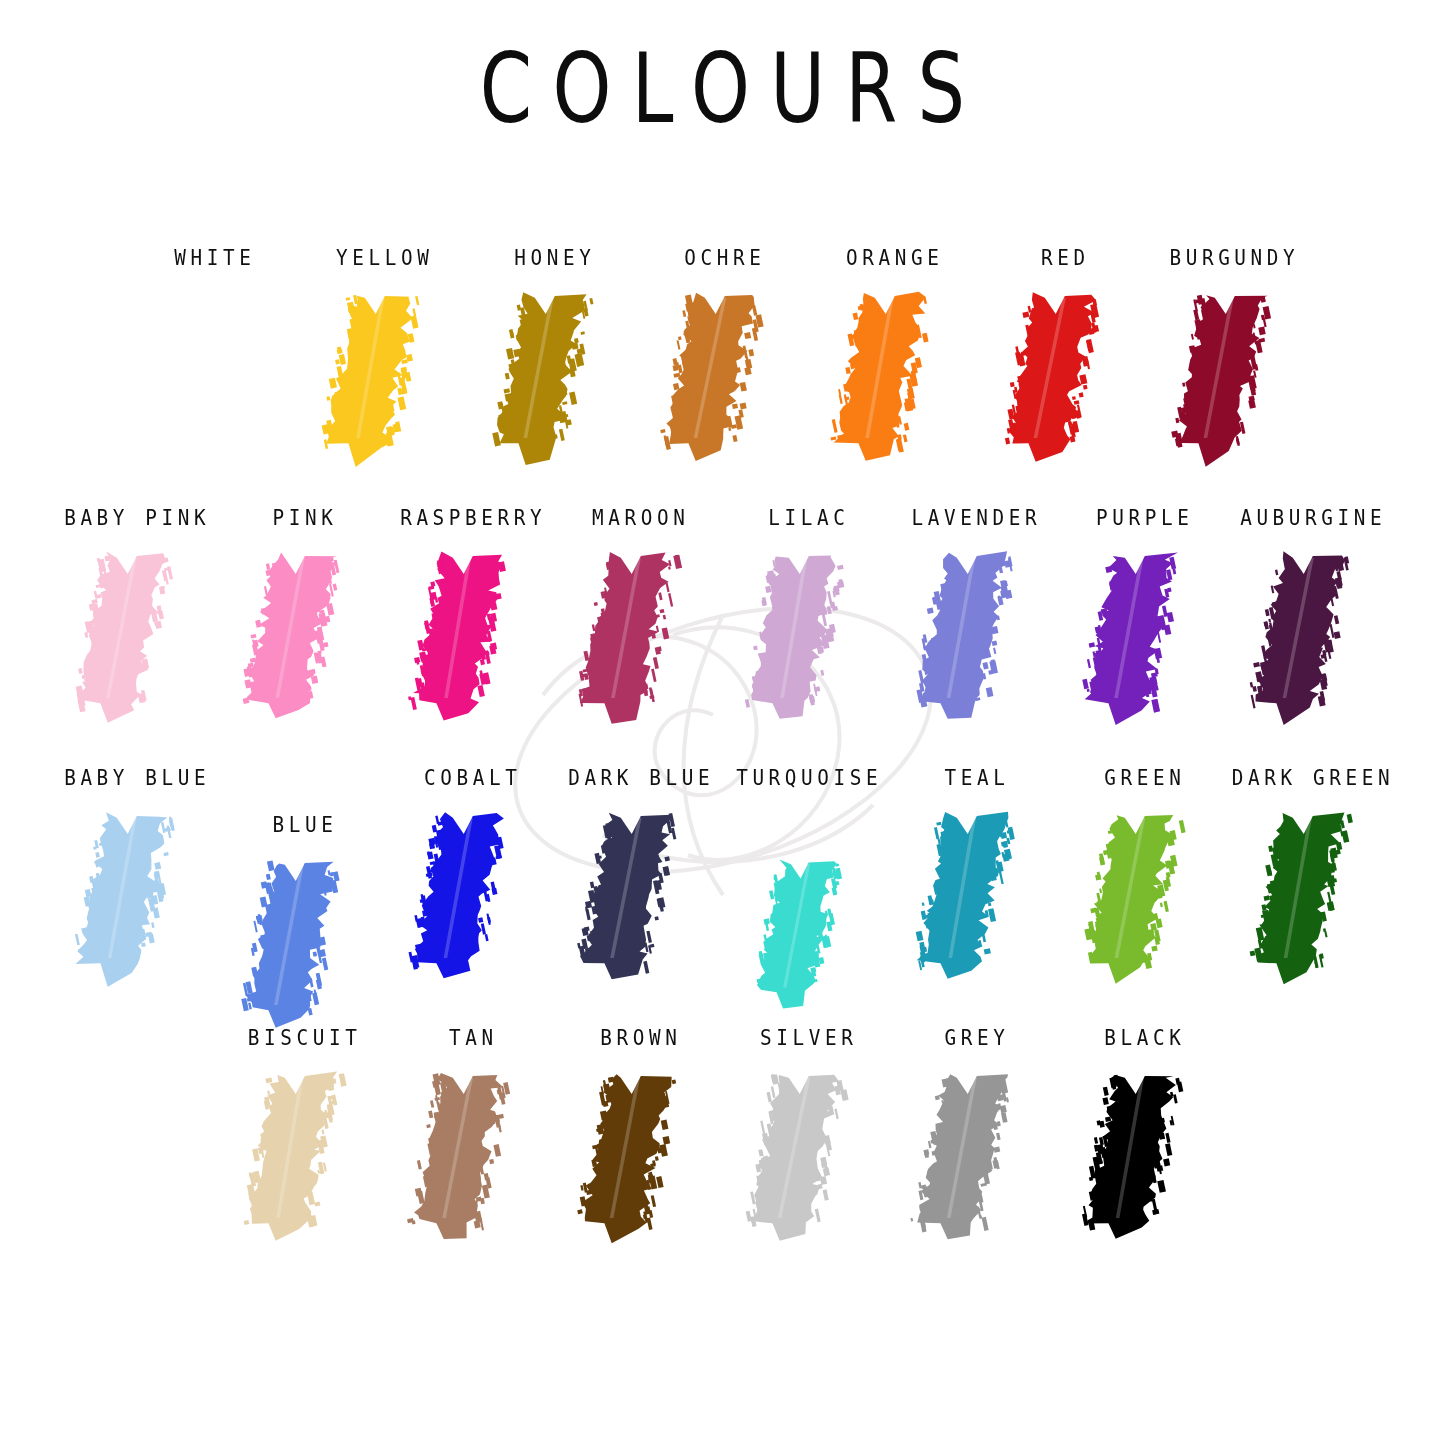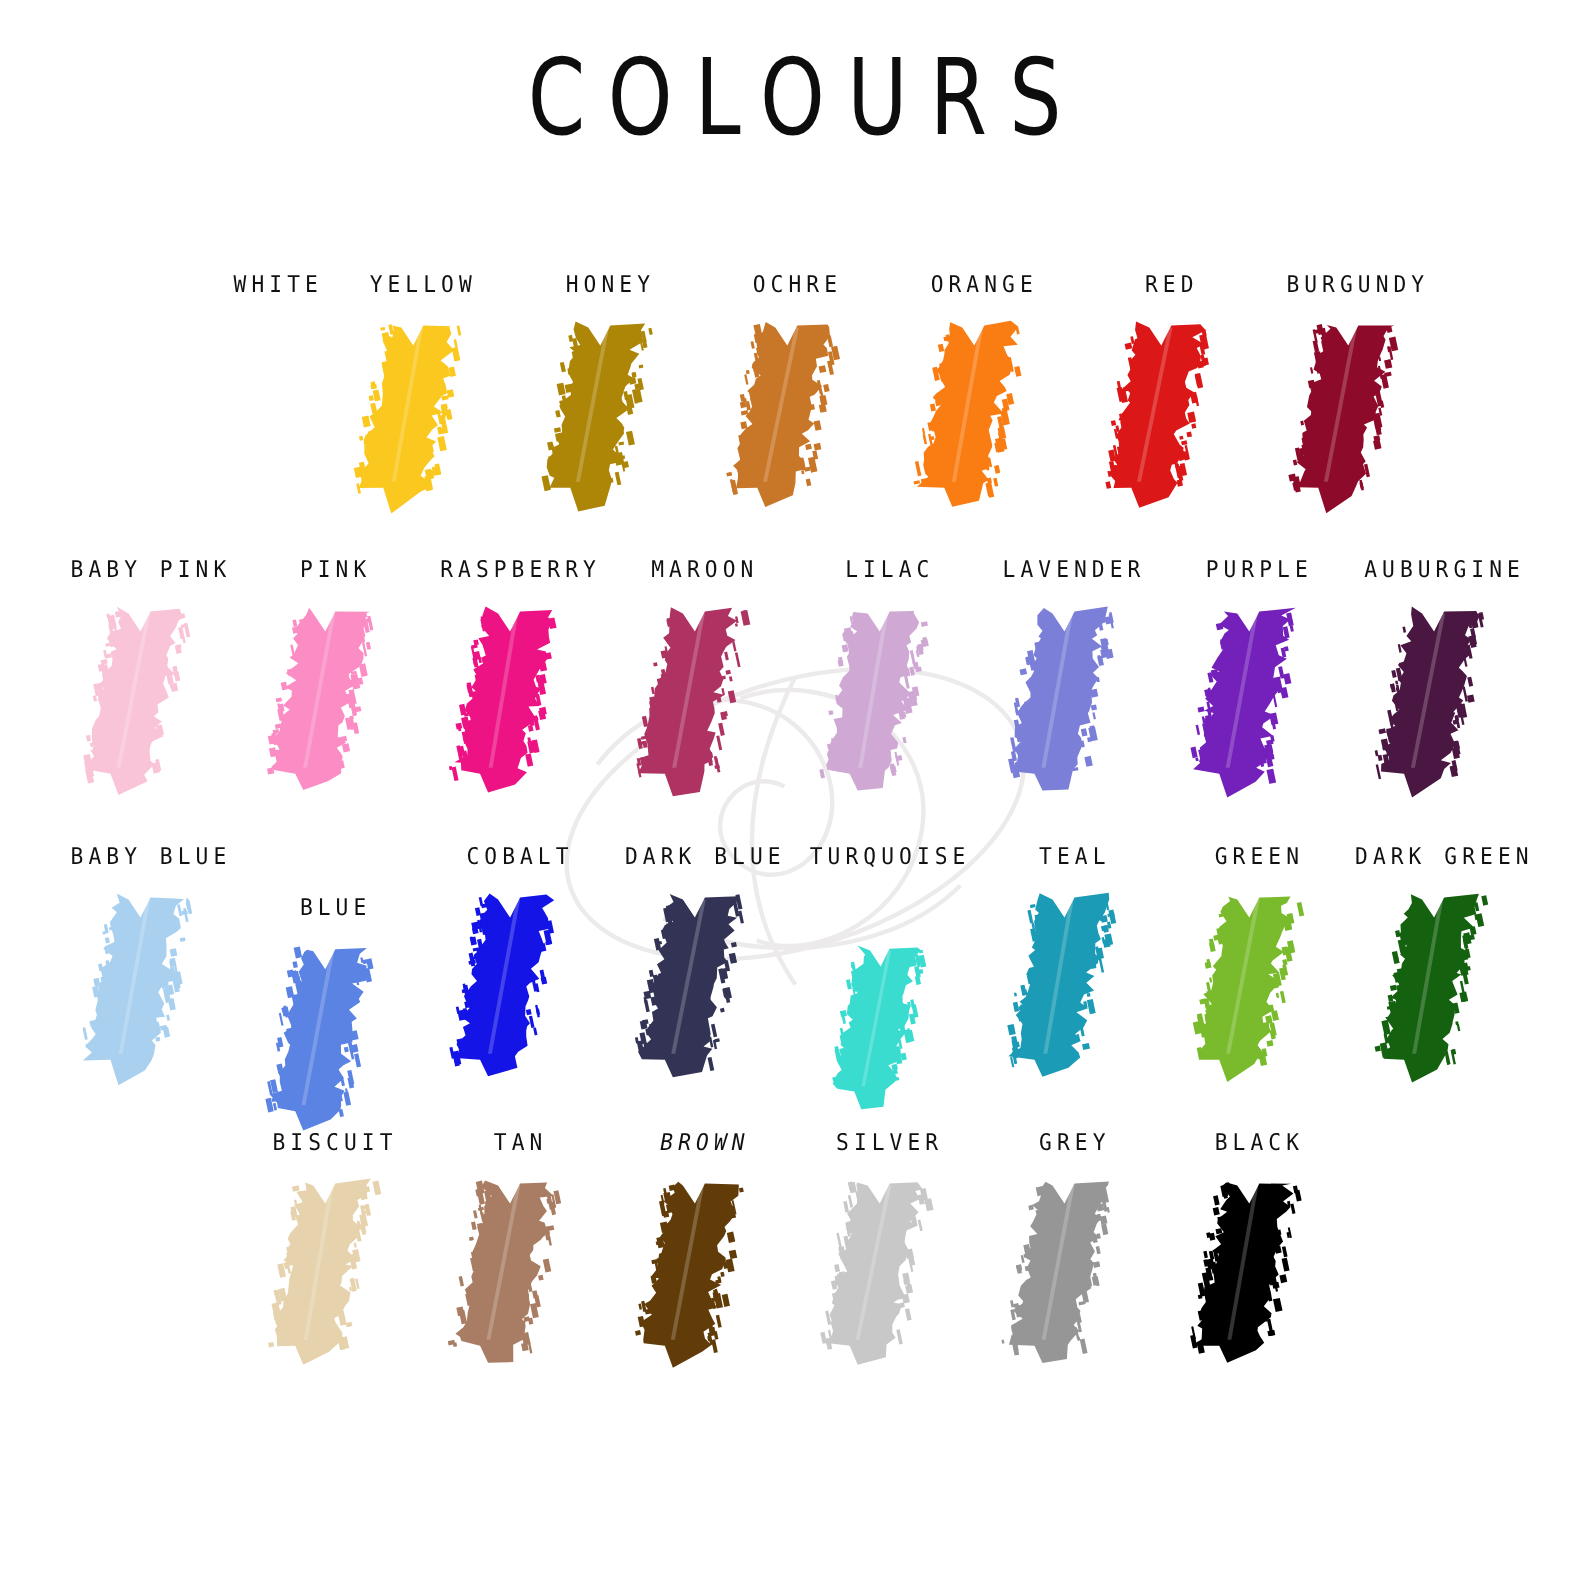--- a/index.html
+++ b/index.html
@@ -129,21 +129,21 @@
                C 215 168, 250 120, 290 140"></path>
       <path d="M250 60 C 330 30, 430 90, 415 180 C 402 258, 320 300, 265 280"></path>
       <path d="M180 260 C 250 300, 380 300, 450 230"></path>
       <path d="M300 40 C 250 140, 245 240, 300 320"></path>
     </g>
   </svg>
 </div>
 
 <div class="grid">
   <div class="row row-1">
-      <div class="swatch-cell" style="width: 170px; align-items: flex-end;">
+      <div class="swatch-cell" style="width: 170px;">
         <div class="swatch-label">WHITE</div>
         <svg class="swatch-art empty" viewBox="0 0 132 200" width="132" height="182">
           <path d="M91.2,7.4L103.5,17.4L96.0,21.9L94.1,27.1L94.1,36.3L88.8,39.1L94.8,47.5L85.7,52.8L85.9,60.1L84.8,68.9L82.9,74.6L81.0,76.4L79.3,83.5L83.7,92.6L75.9,99.7L81.4,104.2L82.1,112.5L80.1,118.5L81.8,119.4L71.5,127.5L73.9,131.7L68.0,142.5L70.8,146.6L71.0,156.0L73.2,160.7L66.8,164.9L62.9,169.8L65.5,183.2L36.0,191.9L28.0,174.0L4.4,171.0L12.6,166.9L3.3,159.8L5.5,154.2L5.6,144.8L11.4,141.7L8.2,137.4L10.0,129.0L9.7,125.0L15.8,117.8L23.5,109.8L20.8,104.8L19.3,98.8L15.3,91.3L18.3,84.3L21.6,80.0L23.8,71.2L28.8,63.1L32.5,62.5L23.9,54.4L34.9,48.1L29.1,42.5L25.4,33.6L26.7,29.6L30.0,23.2L30.9,14.1L30.1,10.0L46.0,14.0L58.0,32.0L68.0,12.0Z" fill="#ffffff"></path>
           <g>
             <rect x="25.1" y="39.5" width="4.8" height="3.2" fill="#ffffff" transform="rotate(-12 27.1 39.5)"></rect>
             <rect x="81.8" y="102.8" width="3.3" height="13.7" fill="#ffffff" transform="rotate(-12 83.8 102.8)"></rect>
             <rect x="27.6" y="6.9" width="3.0" height="9.0" fill="#ffffff" transform="rotate(-12 29.6 6.9)"></rect>
             <rect x="19.1" y="76.6" width="4.7" height="4.0" fill="#ffffff" transform="rotate(-12 21.1 76.6)"></rect>
             <rect x="83.1" y="128.2" width="5.5" height="7.1" fill="#ffffff" transform="rotate(-12 85.1 128.2)"></rect>
             <rect x="11.1" y="145.4" width="2.2" height="5.2" fill="#ffffff" transform="rotate(-12 13.1 145.4)"></rect>
@@ -1510,21 +1510,21 @@
             <rect x="87.3" y="50.7" width="3.8" height="11.6" fill="#a87d63" transform="rotate(-12 89.3 50.7)"></rect>
             <rect x="81.9" y="123.8" width="4.4" height="11.9" fill="#a87d63" transform="rotate(-12 83.9 123.8)"></rect>
             <rect x="85.7" y="56.6" width="5.3" height="8.8" fill="#a87d63" transform="rotate(-12 87.7 56.6)"></rect>
             <rect x="75.8" y="146.4" width="4.2" height="6.3" fill="#a87d63" transform="rotate(-12 77.8 146.4)"></rect>
             <rect x="18.9" y="50.4" width="4.1" height="7.8" fill="#a87d63" transform="rotate(-12 20.9 50.4)"></rect>
             <rect x="31.9" y="19.2" width="5.5" height="10.5" fill="#a87d63" transform="rotate(-12 33.9 19.2)"></rect>
           </g>
           <path d="M64.17202642839402,14 L68.17202642839402,14 L38.3818945819512,168 L34.3818945819512,168 Z" fill="#ffffff" opacity="0.20"></path>
         </svg>
       </div>
-      <div class="swatch-cell" style="width: 168px; font-style: italic;">
+      <div class="swatch-cell" style="width: 168px;">
         <div class="swatch-label">BROWN</div>
         <svg class="swatch-art" viewBox="0 0 132 200" width="132" height="182">
           <path d="M101.9,12.9L101.8,15.7L101.4,24.3L93.5,30.1L95.3,34.6L98.3,41.6L92.9,49.9L87.6,55.4L89.3,59.4L87.3,64.4L80.2,73.6L81.2,80.2L88.6,86.0L88.9,89.2L85.1,97.6L75.1,102.7L73.1,108.0L84.2,113.3L71.2,120.3L75.8,130.3L80.1,135.6L71.4,138.0L76.0,148.2L78.4,152.0L66.6,160.2L68.1,166.8L74.4,173.3L65.5,179.9L36.0,196.0L28.0,174.0L6.7,171.6L6.4,167.9L7.7,158.2L3.8,150.7L6.3,148.9L15.0,143.0L7.5,132.4L13.1,129.0L19.3,121.1L14.7,114.1L22.2,106.9L14.1,105.1L20.8,96.6L20.9,90.8L22.3,82.1L24.5,81.3L27.8,71.3L23.3,64.9L27.2,59.9L28.9,53.6L33.7,48.2L35.6,42.8L31.7,33.6L26.7,29.8L37.8,21.2L36.0,15.6L41.4,10.2L46.0,14.0L58.0,32.0L68.0,12.0Z" fill="#613c09"></path>
           <g>
             <rect x="22.1" y="29.5" width="4.4" height="15.0" fill="#613c09" transform="rotate(-12 24.1 29.5)"></rect>
             <rect x="85.8" y="90.4" width="3.9" height="6.7" fill="#613c09" transform="rotate(-12 87.8 90.4)"></rect>
             <rect x="76.1" y="123.9" width="4.7" height="5.8" fill="#613c09" transform="rotate(-12 78.1 123.9)"></rect>
             <rect x="70.6" y="160.8" width="3.0" height="12.6" fill="#613c09" transform="rotate(-12 72.6 160.8)"></rect>
             <rect x="7.8" y="137.8" width="6.8" height="4.8" fill="#613c09" transform="rotate(-12 9.8 137.8)"></rect>
             <rect x="25.8" y="39.9" width="5.4" height="6.1" fill="#613c09" transform="rotate(-12 27.8 39.9)"></rect>

